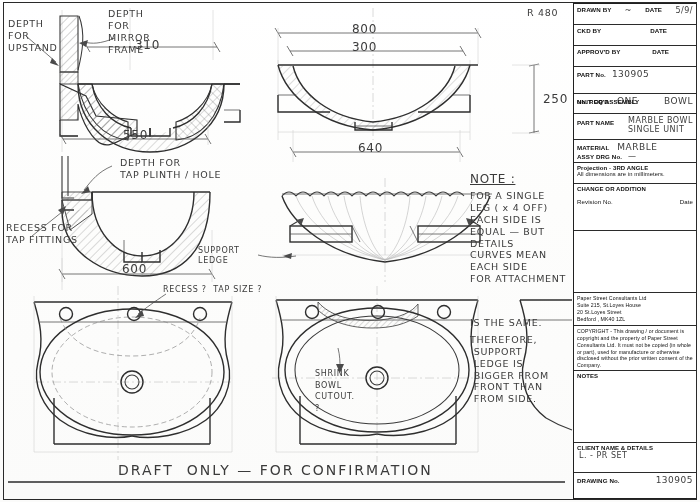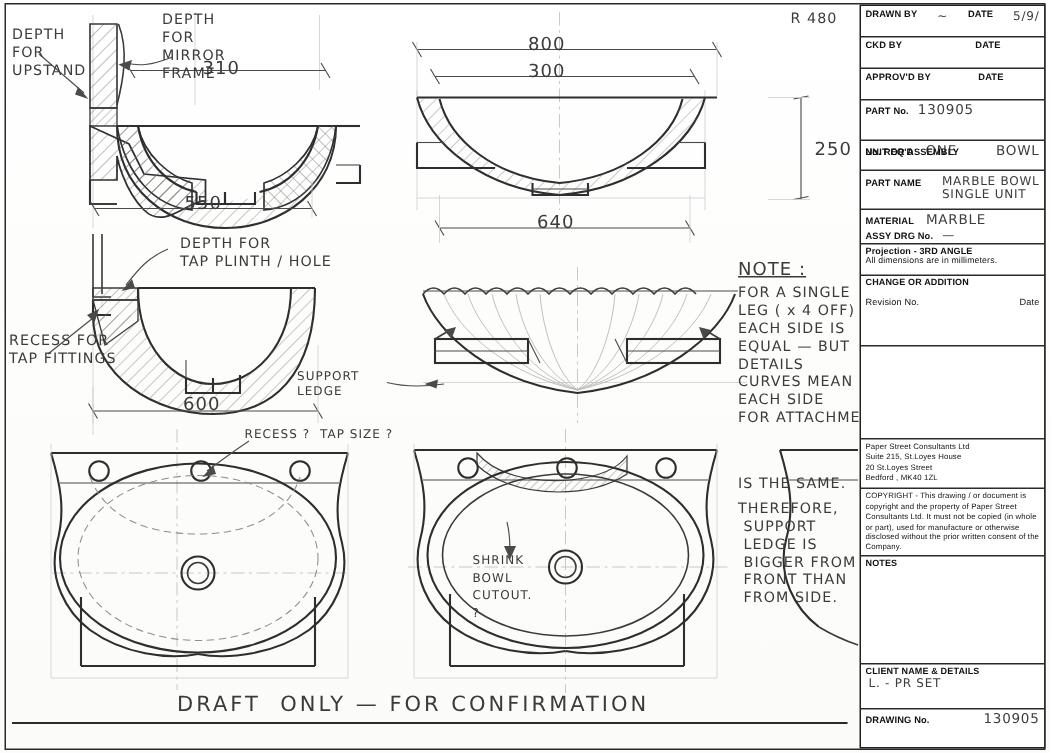--- a/index.html
+++ b/index.html
@@ -379,21 +379,21 @@
     <div class="hw-t hw-m" style="left:500px;top:7px;margin-left:27px;">R 480</div>
 
     <div class="hw-t hw-s" style="left:198px;top:246px;">SUPPORT
 LEDGE</div>
     <div class="hw-t hw-s" style="left:163px;top:285px;">RECESS ?  TAP SIZE ?</div>
     <div class="hw-t hw-s" style="left:315px;top:368px;line-height:1.45;">SHRINK
 BOWL
 CUTOUT.
 ?</div>
 
-    <div style="position:absolute;left:492px;top:172px;width:78px;">
+    <div style="position:absolute;left:470px;top:172px;width:78px;">
       <div class="hw-t hw-l" style="position:static;text-decoration:underline;">NOTE :</div>
       <div id="note-lines" style="margin-top:3px;">
           <div class="hw-t hw-m" style="position: static; min-height: 5px;">FOR A SINGLE</div>
           <div class="hw-t hw-m" style="position: static; min-height: 5px;">LEG ( x 4 OFF)</div>
           <div class="hw-t hw-m" style="position: static; min-height: 5px;">EACH SIDE IS</div>
           <div class="hw-t hw-m" style="position: static; min-height: 5px;">EQUAL — BUT</div>
           <div class="hw-t hw-m" style="position: static; min-height: 5px;">DETAILS</div>
           <div class="hw-t hw-m" style="position: static; min-height: 5px;">CURVES MEAN</div>
           <div class="hw-t hw-m" style="position: static; min-height: 5px;">EACH SIDE</div>
           <div class="hw-t hw-m" style="position: static; min-height: 5px;">FOR ATTACHMENT</div>

